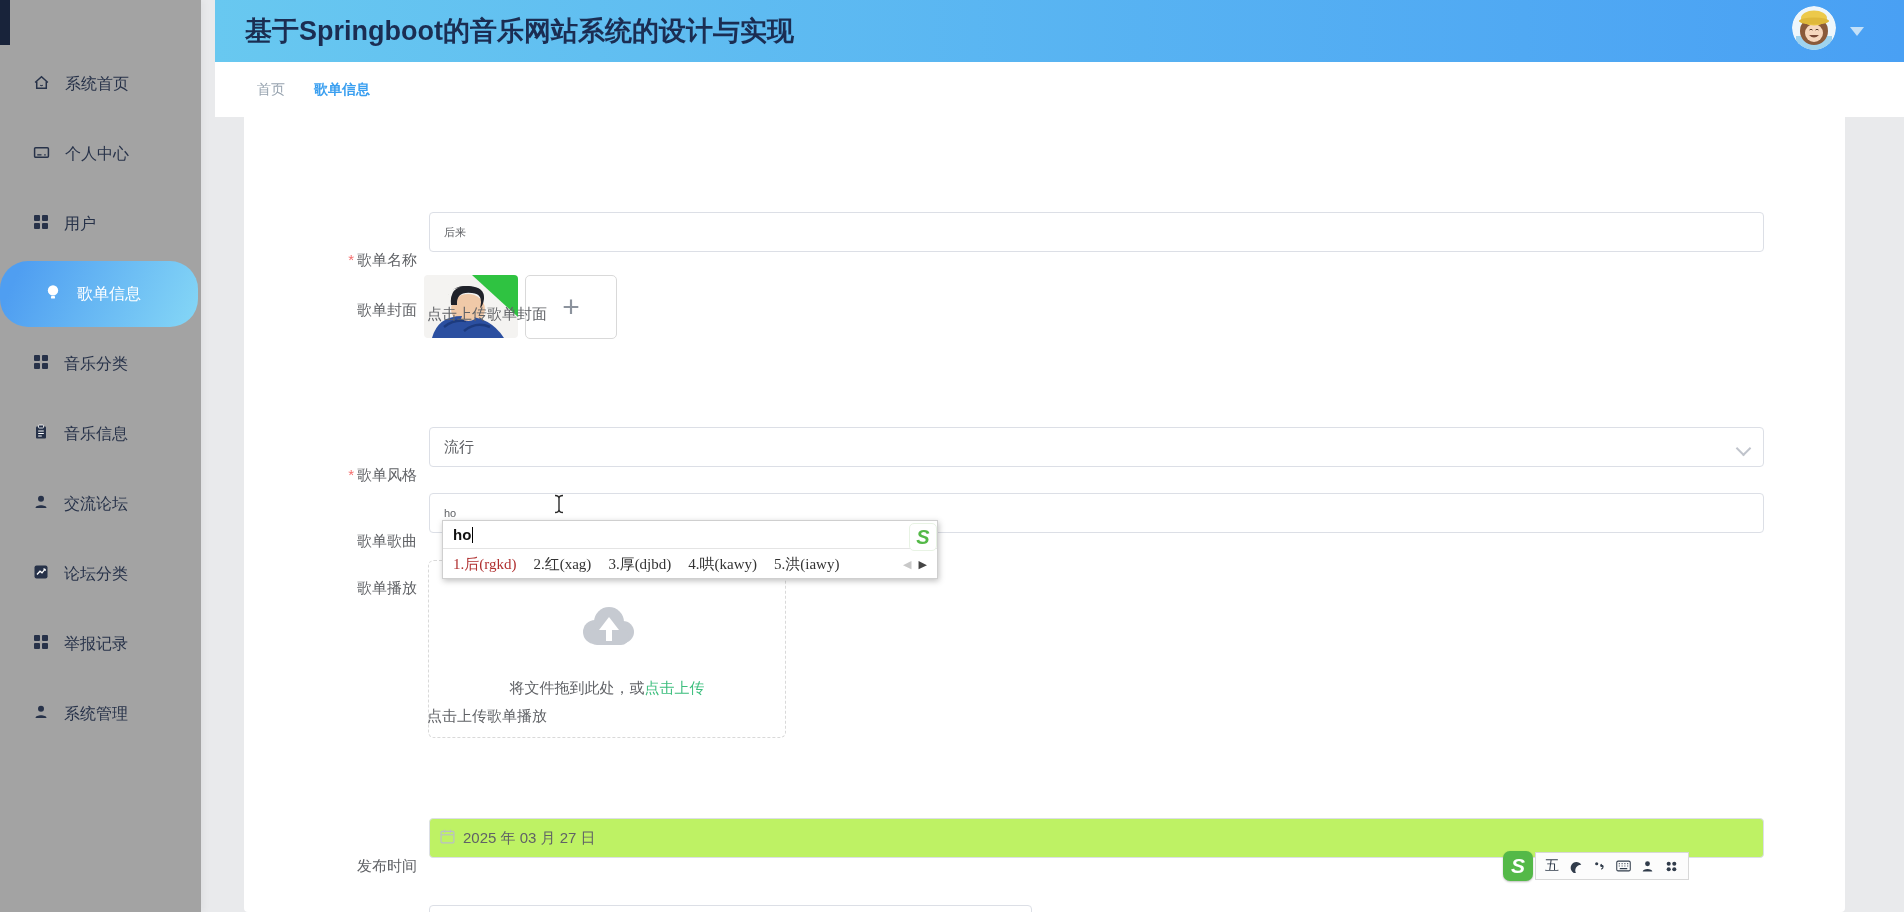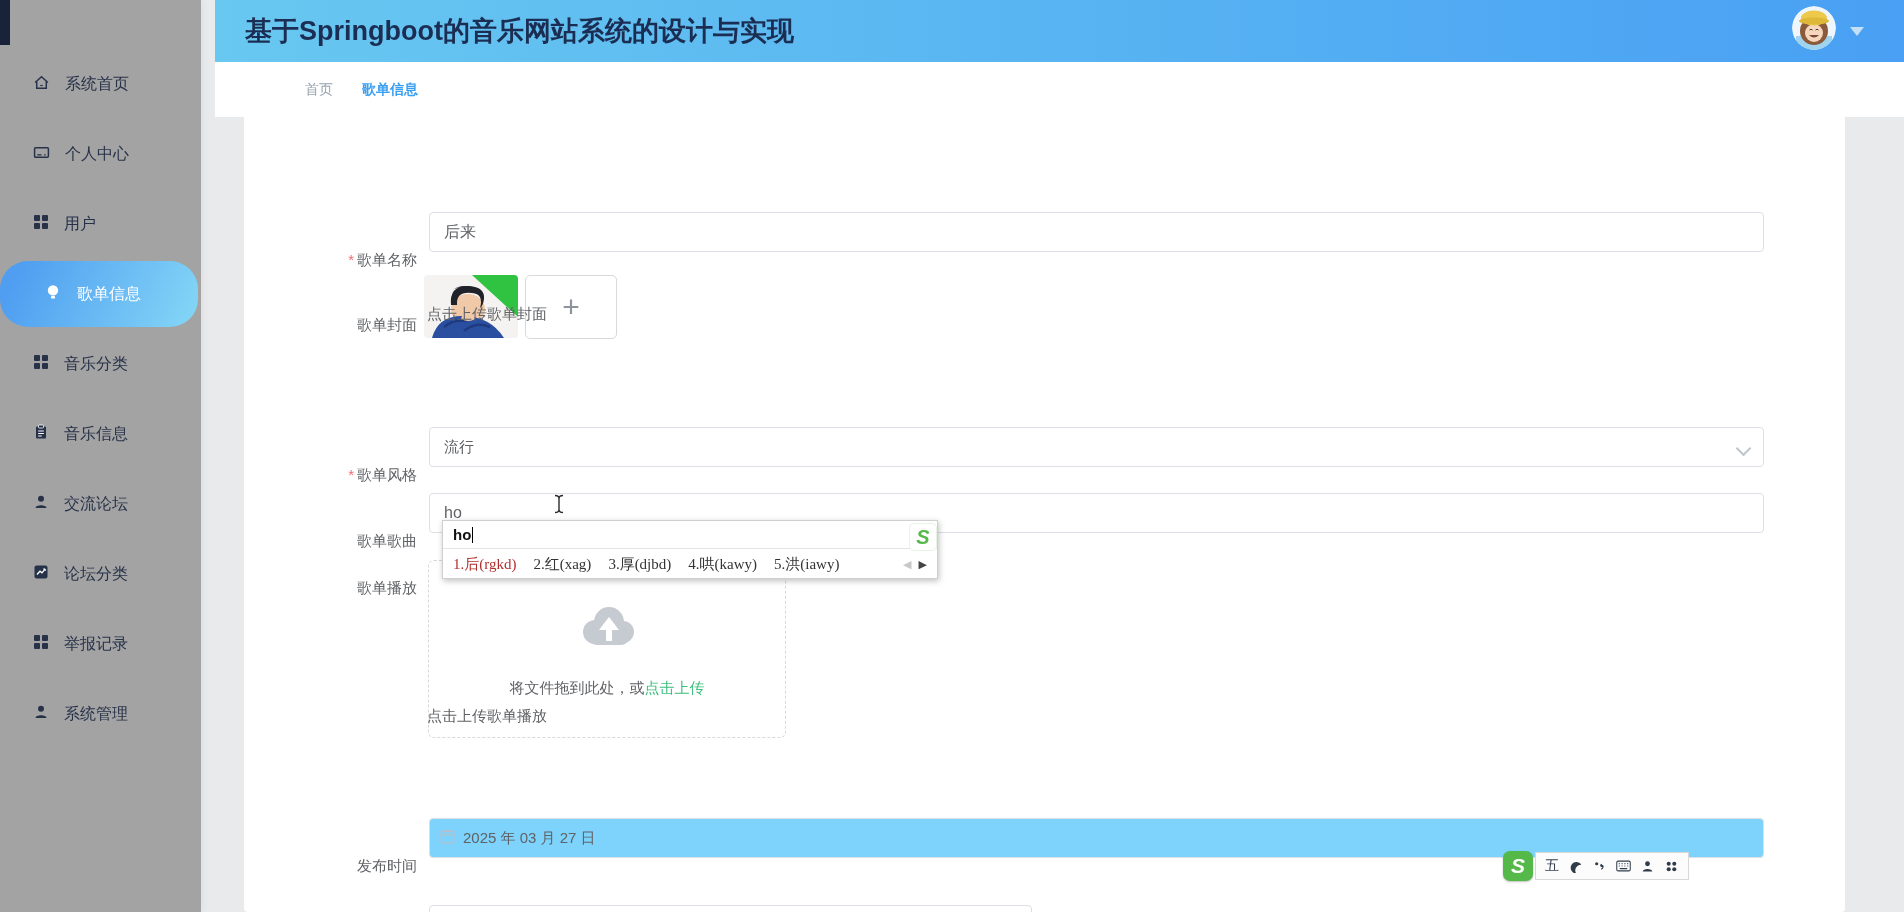--- a/index.html
+++ b/index.html
@@ -16,28 +16,28 @@
   .menu-item.active{height:66px;margin:2px 3px 2px 0;border-radius:28px;padding-left:44px;
              background:linear-gradient(115deg,#4f9ef1 10%,#82d4f6 95%);color:#ffffff;}
   
   .main{position:absolute;left:215px;top:0;right:0;height:912px;}
   .app-header{position:relative;height:62px;background:linear-gradient(90deg,#68c8f0 0%,#49a0f4 100%);}
   .app-title{position:absolute;left:30px;top:0;line-height:62px;font-size:27px;font-weight:800;color:#1b2d52;}
   .avatar{position:absolute;right:68px;top:6px;width:44px;height:44px;border-radius:50%;overflow:hidden;cursor:pointer;}
   .caret-down{position:absolute;right:40px;top:27px;width:0;height:0;cursor:pointer;
               border-left:7px solid transparent;border-right:7px solid transparent;border-top:9px solid #c3e0f8;}
   .breadcrumb-bar{height:55px;background:#ffffff;display:flex;align-items:center;gap:29px;padding-left:42px;font-size:14px;}
-  .bc-home{color:#97a3af;cursor:pointer;margin-left:48px;}
+  .bc-home{color:#97a3af;cursor:pointer;}
   .bc-current{color:#3a9ff0;font-weight:bold;cursor:pointer;}
   
   .card{position:absolute;left:29px;top:110px;width:1601px;height:802px;background:#ffffff;border-radius:4px;}
   .f-label{position:absolute;width:173px;text-align:right;font-size:15px;color:#606266;line-height:20px;margin-top:28px;}
   .req{color:#f56c6c;margin-right:3px;}
   .t-input{position:absolute;left:185px;width:1335px;height:40px;box-sizing:border-box;
-           border:1px solid #dcdfe6;border-radius:4px;background:#fff;font-size:16px;color:#606266;
+           border:1px solid #dcdfe6;border-radius:4px;background:#fff;font-size:11px;color:#606266;
            padding:0 14px;font-family:"Liberation Sans","DejaVu Sans",sans-serif;outline:none;}
   .thumb{position:absolute;left:180px;top:165px;width:94px;height:63px;border-radius:4px;overflow:hidden;cursor:pointer;}
   .plus-box{position:absolute;left:281px;top:165px;width:90px;height:62px;border:1px solid #d9d9d9;border-radius:5px;
             background:#fff;display:flex;align-items:center;justify-content:center;cursor:pointer;
             color:#8c939d;font-size:30px;font-weight:300;}
   .helper{position:absolute;font-size:15px;color:#606266;line-height:20px;}
   .select-box{position:absolute;left:185px;top:317px;width:1335px;height:40px;box-sizing:border-box;
               border:1px solid #dcdfe6;border-radius:4px;background:#fff;display:flex;align-items:center;
               padding:0 14px;font-size:15px;color:#606266;cursor:pointer;}
   .chevron{position:absolute;right:14px;top:15px;width:9px;height:9px;border-right:2px solid #c0c4cc;
@@ -58,21 +58,21 @@
             display:flex;align-items:center;justify-content:center;color:#54b948;font-size:20px;font-weight:bold;
             font-style:italic;border:1px solid #e8f3e4;}
   
   .drop-zone{position:absolute;left:184px;top:450px;width:358px;height:178px;box-sizing:border-box;
              border:1px dashed #d9d9d9;border-radius:6px;background:#fff;cursor:pointer;}
   .drop-cloud{position:absolute;left:146px;top:42px;}
   .drop-text{position:absolute;left:0;top:118px;width:100%;text-align:center;font-size:15px;color:#606266;}
   .drop-link{color:#3cbe7d;cursor:pointer;}
   
   .date-input{position:absolute;left:185px;top:708px;width:1335px;height:40px;box-sizing:border-box;
-              border:1px solid #dcdfe6;border-radius:4px;background:#7dd3fc;display:flex;align-items:center;
+              border:1px solid #dcdfe6;border-radius:4px;background:#bef264;display:flex;align-items:center;
               gap:8px;padding:0 10px;font-size:15px;color:#606266;cursor:pointer;}
   .t-area{position:absolute;left:185px;top:795px;width:603px;height:130px;box-sizing:border-box;
           border:1px solid #dcdfe6;border-radius:4px;background:#fff;resize:none;outline:none;}
   
   .sogou-bar{position:absolute;left:1503px;top:851px;display:flex;align-items:center;z-index:50;}
   .sogou-logo{width:30px;height:30px;border-radius:7px;background:#54b948;color:#fff;font-size:21px;
               font-weight:bold;font-style:italic;display:flex;align-items:center;justify-content:center;
               box-shadow:0 1px 2px rgba(0,0,0,.25);cursor:pointer;}
   .sogou-pill{height:26px;margin-left:2px;background:#fcfcfc;border:1px solid #d8d8d8;display:flex;
               align-items:center;gap:9px;padding:0 9px;color:#313c4b;}
@@ -200,21 +200,21 @@
     <div class="breadcrumb-bar">
       <span class="bc-home">首页</span>
       <span class="bc-current">歌单信息</span>
     </div>
 
     <section class="card">
 
       <div class="f-label" style="top:112px;"><span class="req">*</span><span>歌单名称</span></div>
       <input class="t-input" style="top: 102px;" value="后来">
 
-      <div class="f-label" style="top:177px;">歌单封面</div>
+      <div class="f-label" style="top:162px;">歌单封面</div>
       <div class="thumb">
         <svg width="94" height="63" viewBox="0 0 94 63">
           <rect width="94" height="63" fill="#f4f3f1"></rect>
           <polygon points="48,0 94,0 94,42" fill="#2fc341"></polygon>
           <ellipse cx="44" cy="34" rx="17" ry="15" fill="#f0c9a8"></ellipse>
           <path d="M27 30 q-2 -20 18 -19 q16 1 15 13 q-1 7 -4 9 q4 -14 -8 -15 q-16 -2 -15 12 z" fill="#20222a"></path>
           <path d="M24 20 q8 -12 25 -8 q-20 -2 -25 8 z" fill="#20222a"></path>
           <path d="M8 63 q6 -22 30 -22 q28 0 42 22 z" fill="#2b4fa0"></path>
           <path d="M20 52 q10 -8 22 -6 M40 56 q12 -10 26 -4" stroke="#1d3b7e" stroke-width="2.5" fill="none"></path>
           <path d="M37 44 q8 4 14 0 l-2 -6 q-5 3 -10 0 z" fill="#f0c9a8"></path>

